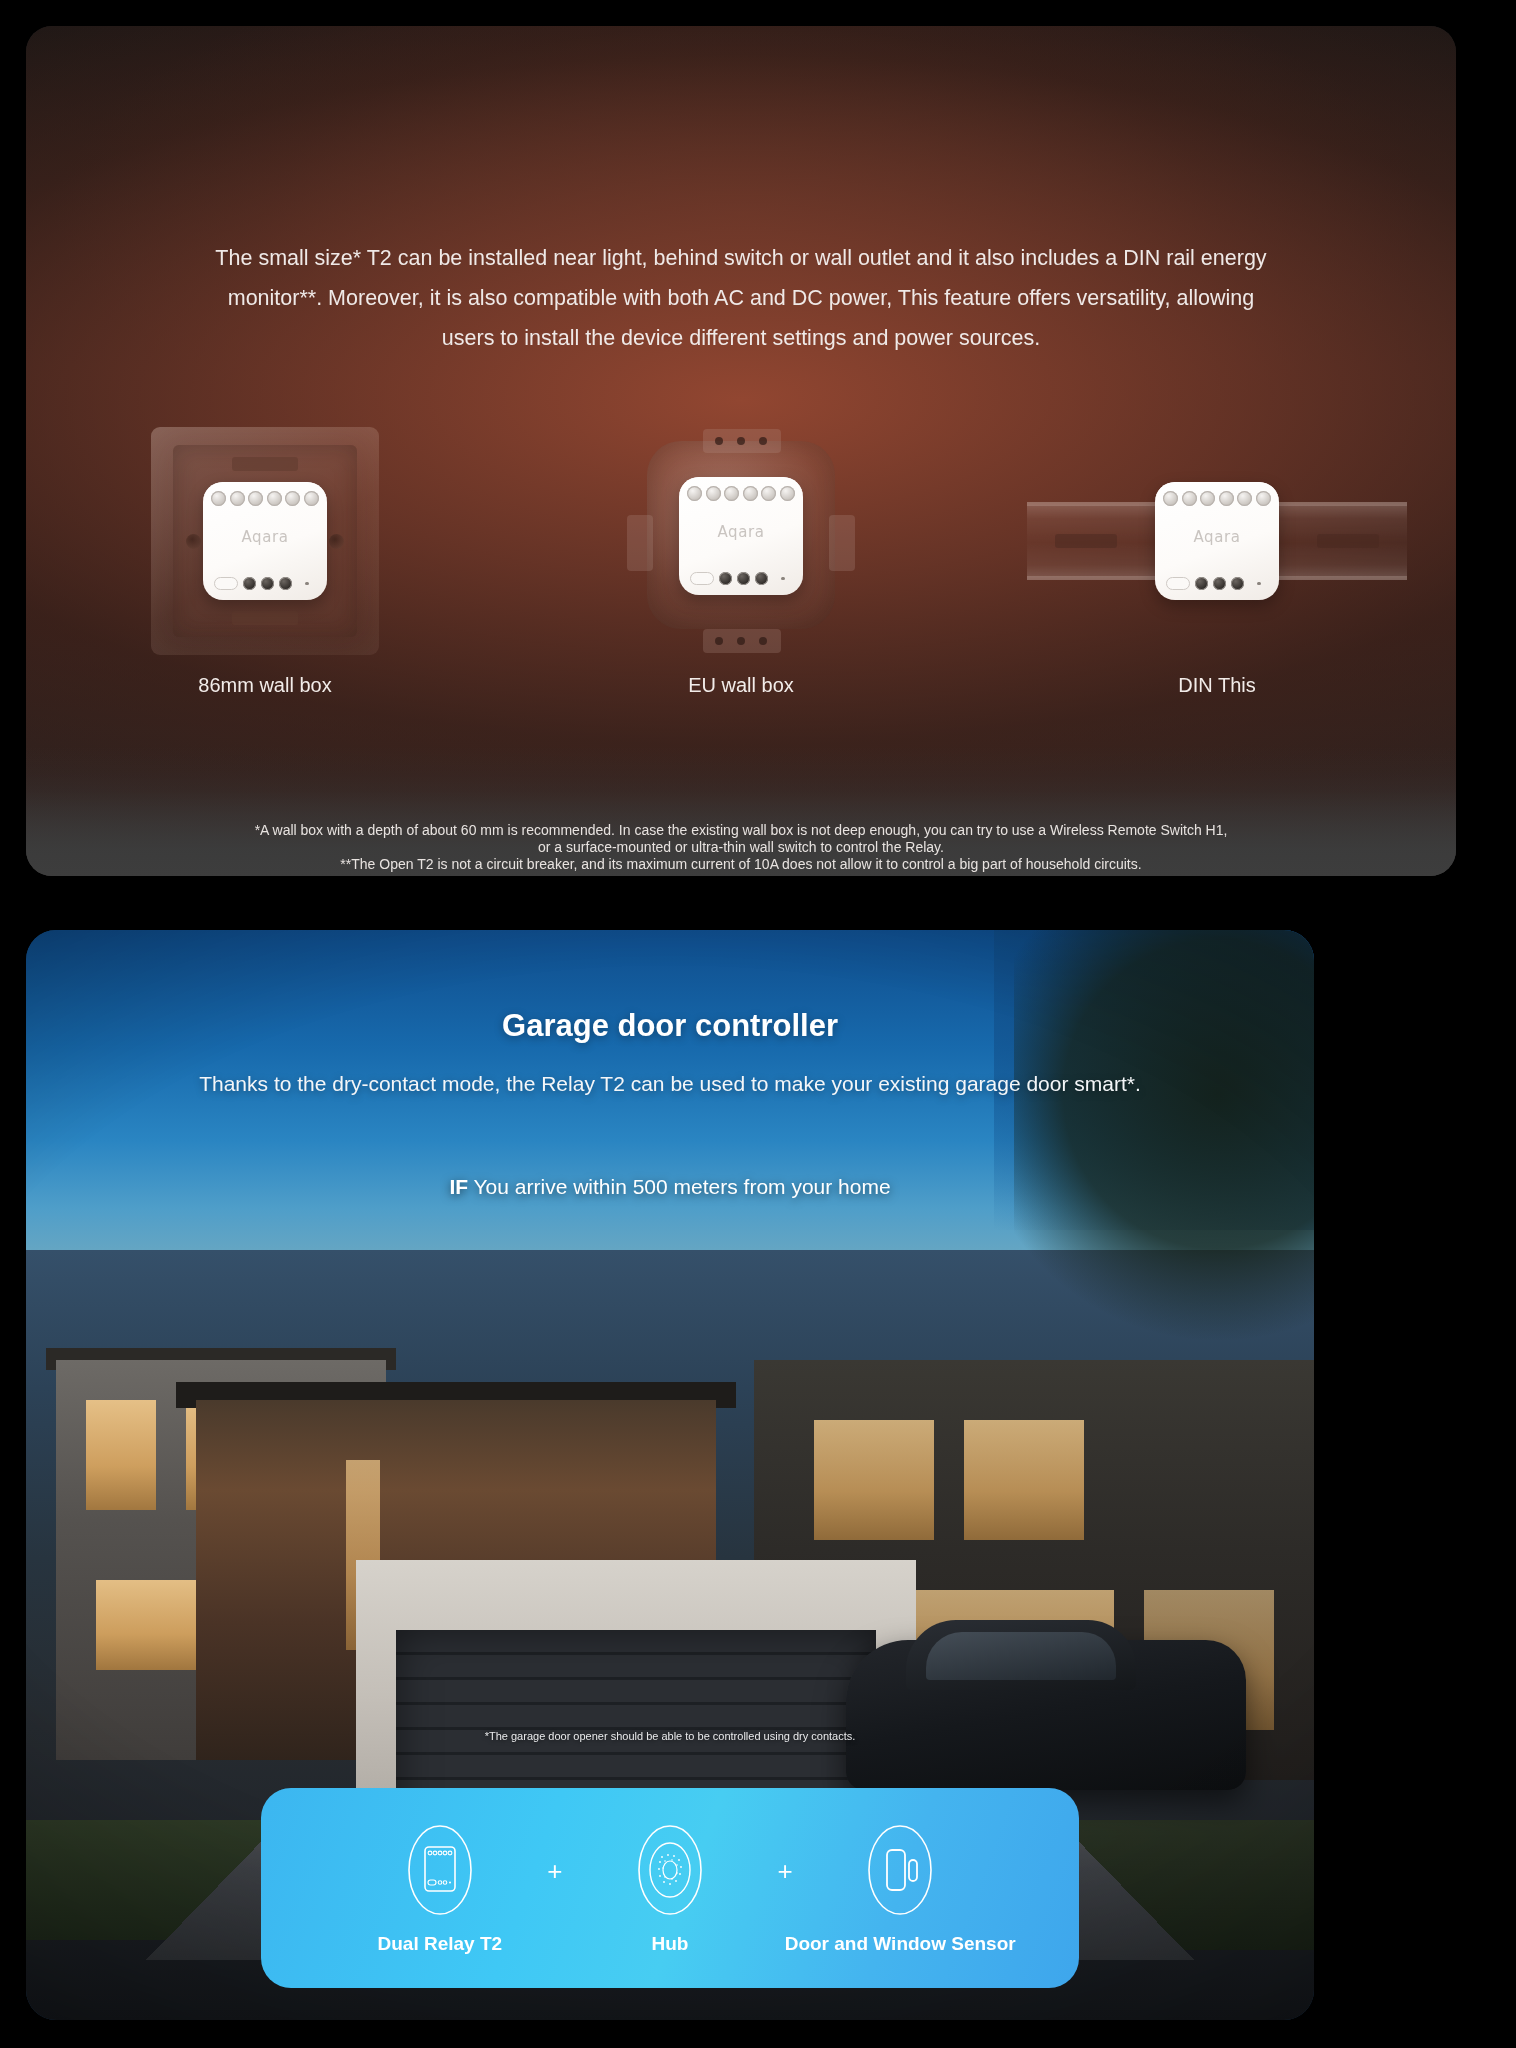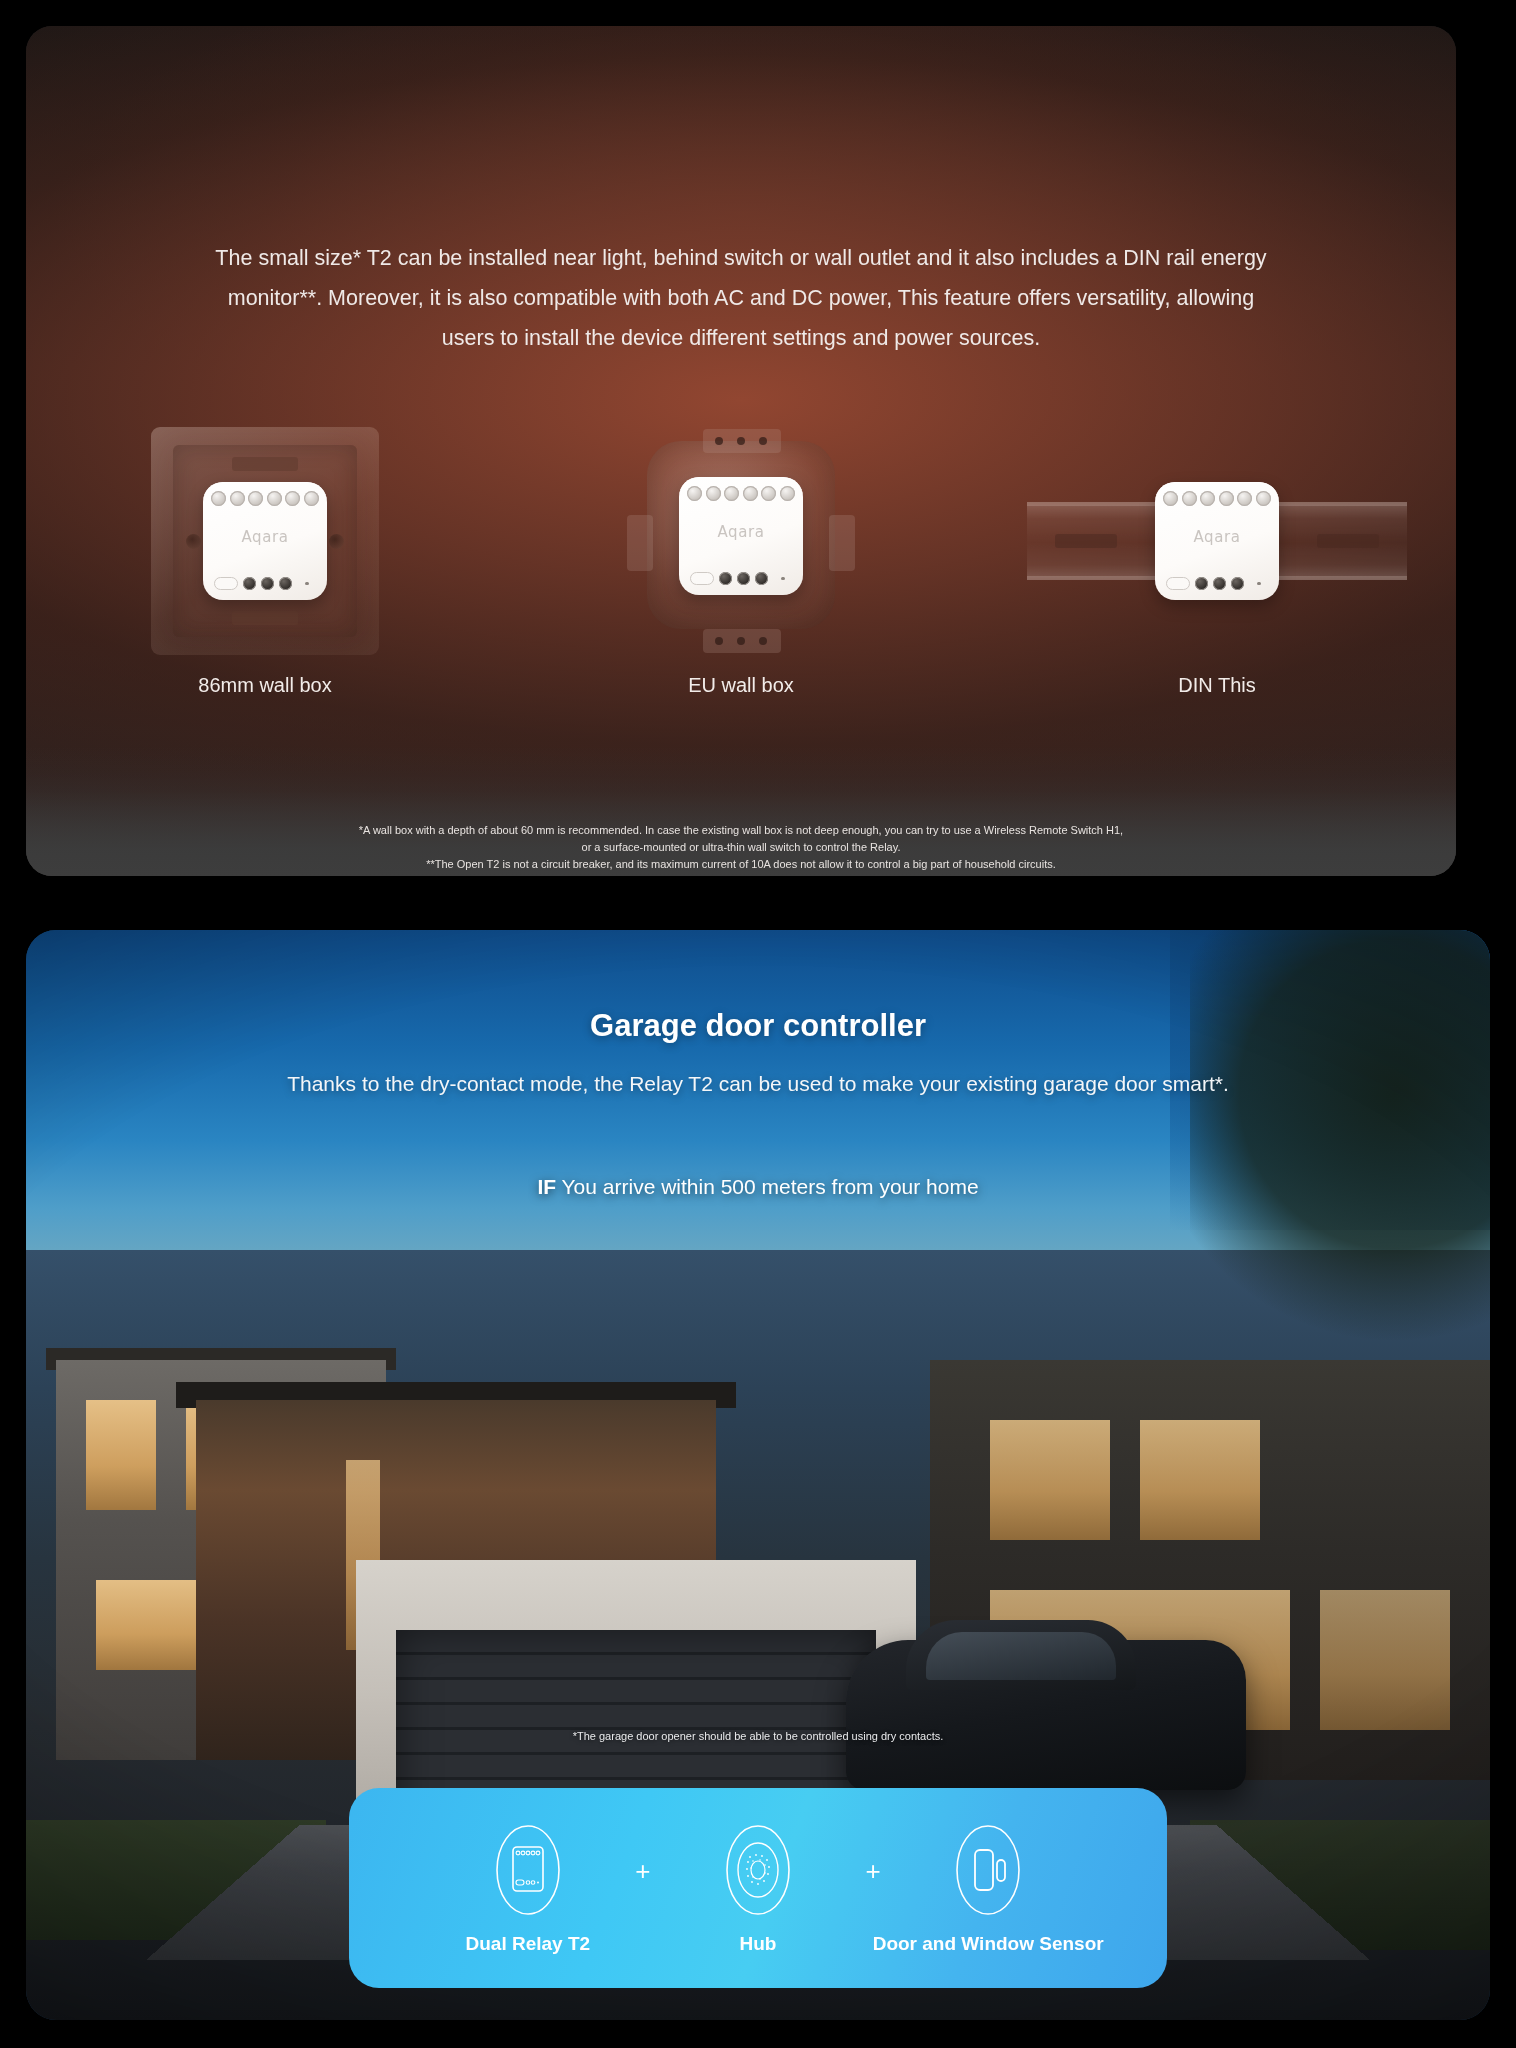--- a/index.html
+++ b/index.html
@@ -237,30 +237,30 @@
     font-size: 20px;
   }
 
   .sec1-notes {
     position: absolute;
     left: 50%; transform: translateX(-50%);
     top: 796px;
     width: 1180px;
     text-align: center;
     color: #e8e3e0;
-    font-size: 11px;
+    font-size: 14px;
     line-height: 17px;
   }
 
   
   .sec2 {
     position: absolute;
     left: 26px;
     top: 930px;
-    width: 1464px;
+    width: 1288px;
     height: 1090px;
     border-radius: 30px;
     overflow: hidden;
     background: #0d2f52;
   }
   .sky {
     position: absolute;
     left: 0; right: 0; top: 0;
     height: 340px;
     background: linear-gradient(180deg, #0f4d8c 0%, #1769ac 34%, #2a85c2 62%, #4f9ec9 82%, #6fa9c0 100%);

